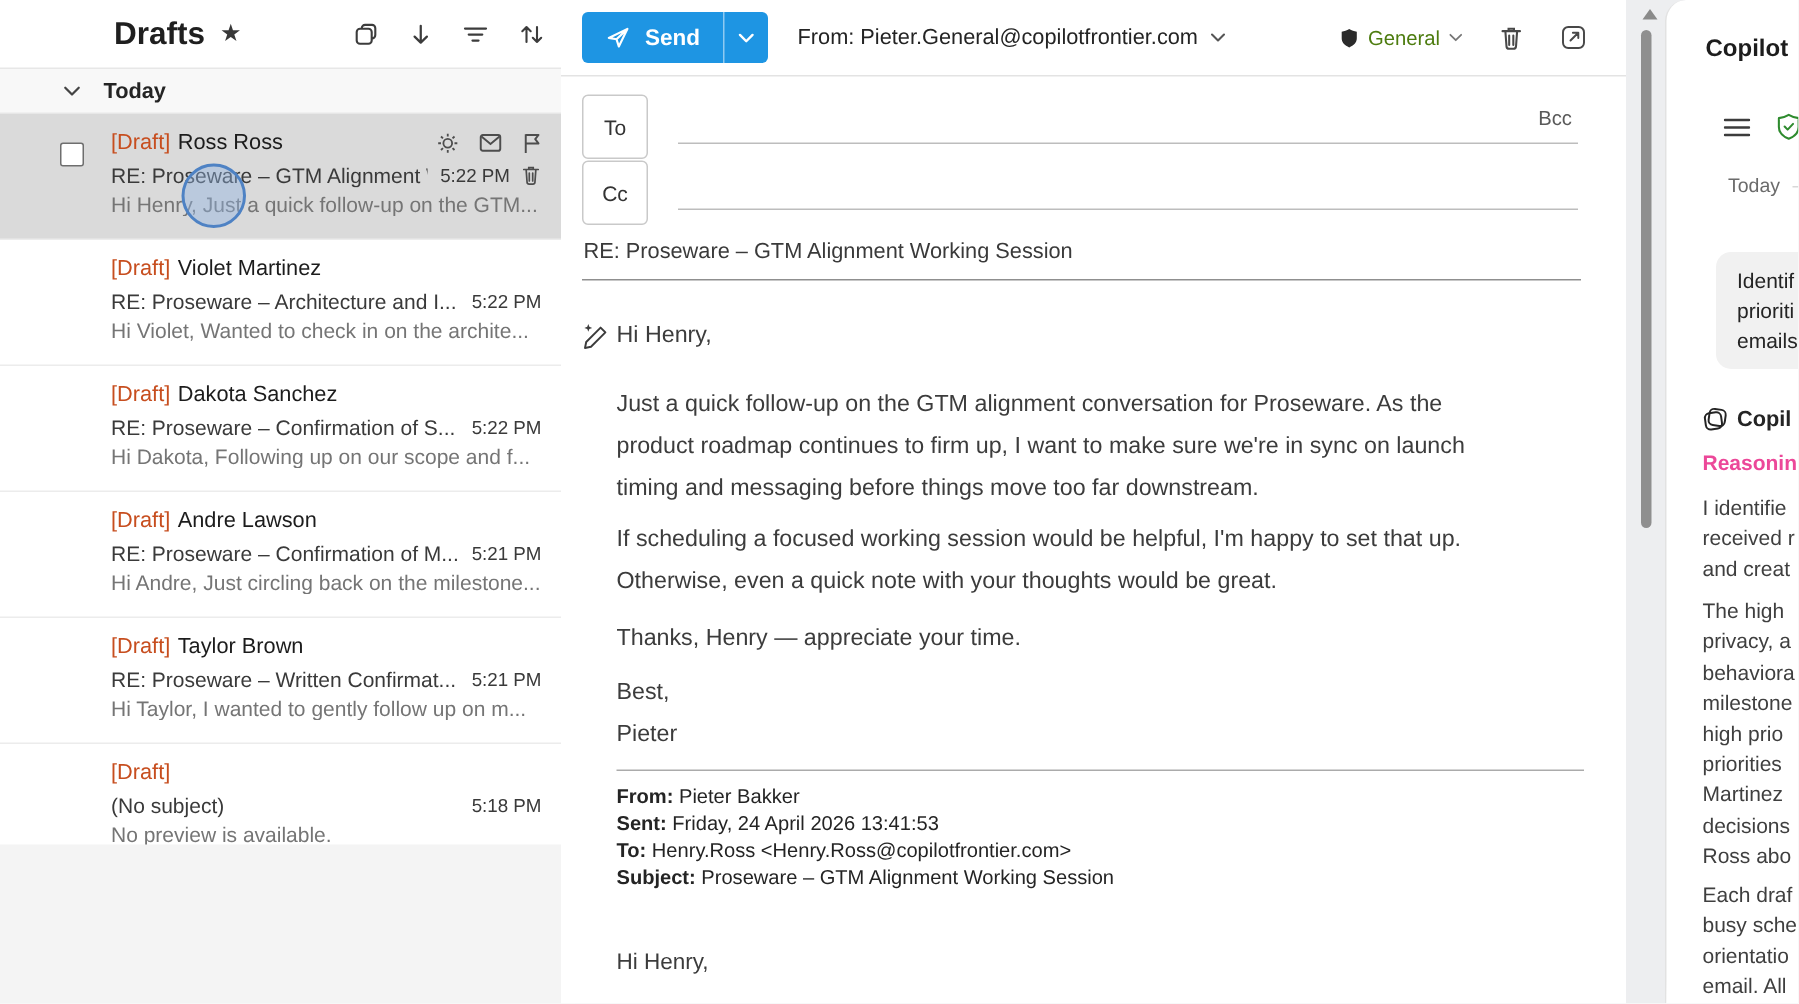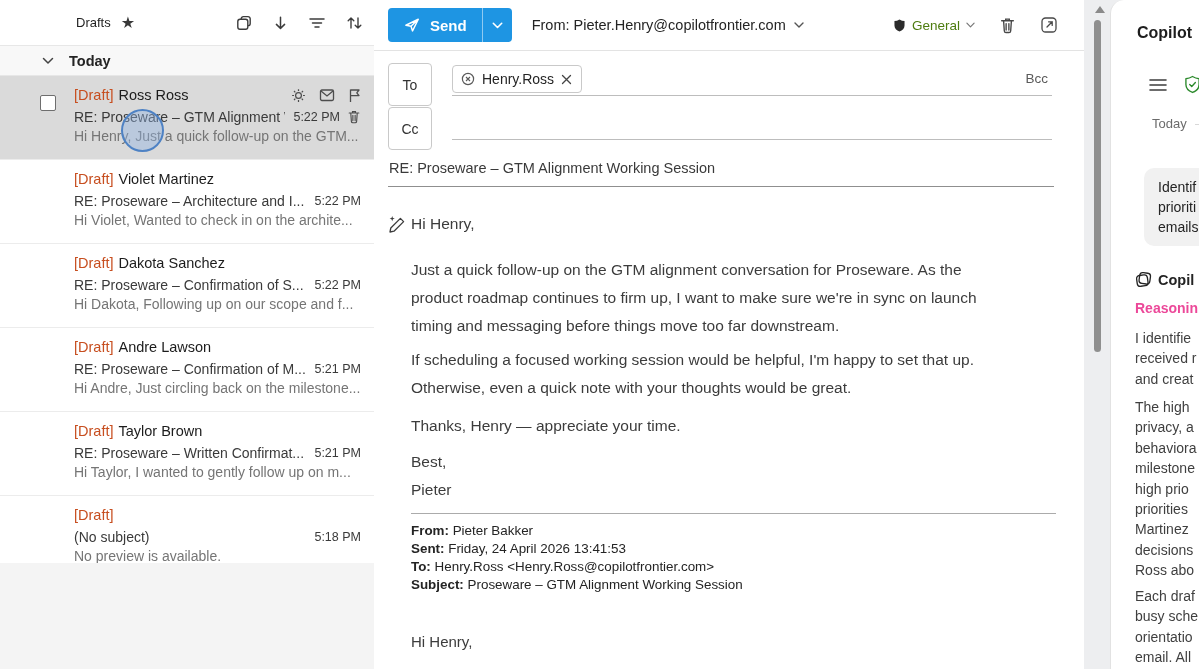--- a/index.html
+++ b/index.html
@@ -4,21 +4,21 @@
 <style>
   * { margin:0; padding:0; box-sizing:border-box; }
   html,body { width:1199px; height:669px; overflow:hidden; }
   body { font-family:"Liberation Sans", sans-serif; background:#edeef0; }
   .app { position:relative; width:1199px; height:669px; overflow:hidden; }
   svg { display:block; }
 
   
   .list-pane { position:absolute; left:0; top:0; width:383px; height:669px; background:#fff; }
   .list-header { height:46px; border-bottom:1px solid #e7e7e7; display:flex; align-items:center; padding:0 20px 0 76px; }
-  .list-title { font-size:13px; font-weight:normal; color:#1f1f1f; }
+  .list-title { font-size:21px; font-weight:bold; color:#1f1f1f; }
   .fav-star { margin-left:10px; font-size:16px; color:#383838; line-height:1; cursor:default; }
   .list-tools { margin-left:auto; display:flex; align-items:center; gap:21px; color:#3c3c3c; }
   .group-row { height:30px; background:#f8f8f8; border-bottom:1px solid #e7e7e7; display:flex; align-items:center; padding-left:42px; }
   .group-label { font-size:14.5px; font-weight:bold; color:#242424; margin-left:15px; }
   .mail-item { height:84px; border-bottom:1px solid #ececec; padding:9px 22px 0 74px; position:relative; background:#fff; }
   .mail-item.selected { background:#dadada; }
   .checkbox { position:absolute; left:40px; top:19px; width:16px; height:16px; border:1.5px solid #6e6e6e; border-radius:2px; background:#fff; }
   .row1 { display:flex; align-items:center; font-size:14.5px; height:20px; }
   .draft-label { color:#c74e1f; margin-right:5px; white-space:pre; }
   .sender { color:#1c1c1c; white-space:nowrap; overflow:hidden; }
@@ -243,21 +243,21 @@
           <span>Send</span>
         </span>
         <span class="send-divider"></span>
         <span class="send-caret">
             <svg width="11" height="7" viewBox="0 0 11 7" fill="none" stroke="#fff" stroke-width="1.6" stroke-linecap="round" stroke-linejoin="round">
               <path d="M1.3 1.3 L5.5 5.5 L9.7 1.3"></path>
             </svg>
           </span>
       </div>
       <span class="from-group">
-        <span>From: Pieter.Henry@copilotfrontier.com</span>
+        <span>From: Pieter.General@copilotfrontier.com</span>
         <svg width="10" height="6" viewBox="0 0 10 6" fill="none" stroke="#555" stroke-width="1.4" stroke-linecap="round" stroke-linejoin="round">
             <path d="M1 1 L5 5 L9 1"></path>
           </svg>
       </span>
       <span class="tb-right">
         <span class="sensitivity">
           <svg width="13" height="15" viewBox="0 0 16 17" fill="#2b2b2b">
               <path d="M8 1 C10 2.2 12.1 2.9 14.2 3.1 V8.6 C14.2 12.2 11.7 14.6 8 16 C4.3 14.6 1.8 12.2 1.8 8.6 V3.1 C3.9 2.9 6 2.2 8 1 Z"></path>
             </svg>
           <span>General</span>
@@ -273,30 +273,20 @@
         <span class="tb-icon">
             <svg width="18" height="18" viewBox="0 0 18 18" fill="none" stroke="currentColor" stroke-width="1.3" stroke-linecap="round" stroke-linejoin="round">
               <rect x="2" y="2" width="14" height="14" rx="3.5"></rect>
               <path d="M7 11 L12.2 5.8 M8.6 5.8 H12.2 V9.4"></path>
             </svg>
           </span>
       </span>
     </div>
 
     <div class="field-btn to-btn">To</div>
-    <div class="chip">
-      <svg width="14" height="14" viewBox="0 0 14 14" fill="none" stroke="#5a5a5a" stroke-width="1.2">
-          <circle cx="7" cy="7" r="5.6"></circle>
-          <path d="M5 5 l4 4 M9 5 l-4 4" stroke-width="1.1"></path>
-        </svg>
-      <span>Henry.Ross</span>
-      <svg width="11" height="11" viewBox="0 0 11 11" stroke="#444" stroke-width="1.3" stroke-linecap="round">
-          <path d="M1.5 1.5 L9.5 9.5 M9.5 1.5 L1.5 9.5"></path>
-        </svg>
-    </div>
     <span class="bcc">Bcc</span>
     <div class="field-line to-line"></div>
 
     <div class="field-btn cc-btn">Cc</div>
     <div class="field-line cc-line"></div>
 
     <div class="subject-line">RE: Proseware – GTM Alignment Working Session</div>
     <div class="subject-rule"></div>
 
     <span class="pen-icon">

